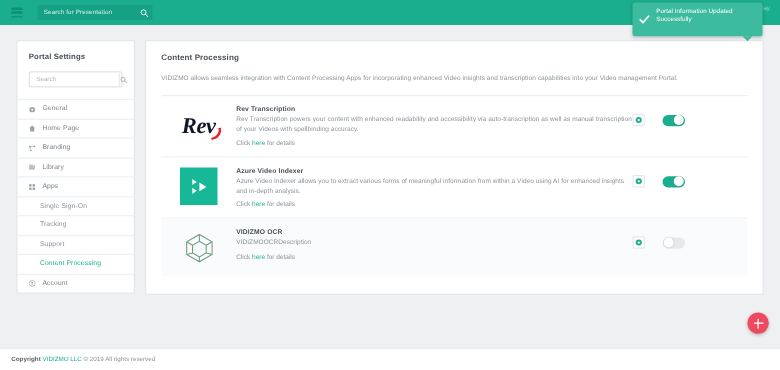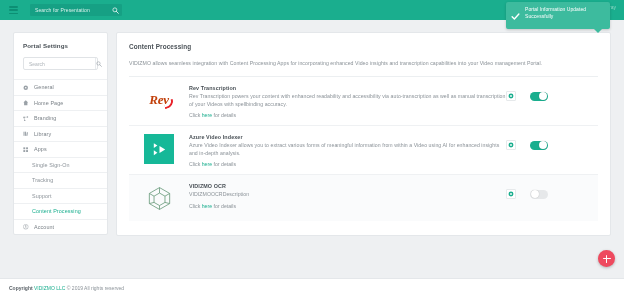--- a/index.html
+++ b/index.html
@@ -129,22 +129,22 @@
   }
   .app-row:last-child { border-bottom: 0; }
   .app-row.shaded { background: #fafbfc; }
 
   .app-icon {
     flex: 0 0 60px; height: 32px;
     display: flex; align-items: center; justify-content: center;
   }
   .rev-logo {
     font-family: "Liberation Serif", serif;
-    font-size: 13px; font-weight: bold; font-style: italic;
-    color: #c2410c; letter-spacing: -.3px; position: relative;
+    font-size: 18px; font-weight: bold; font-style: italic;
+    color: #0f172a; letter-spacing: -.3px; position: relative;
   }
   .rev-logo .swoosh {
     position: absolute; right: -5px; bottom: 0px;
     width: 10px; height: 8px;
     border-bottom: 2px solid #e8222a;
     border-right: 2px solid #e8222a;
     border-radius: 0 0 9px 0; transform: rotate(-16deg);
   }
   .azure-tile {
     width: 30px; height: 30px; background: #16b898;

